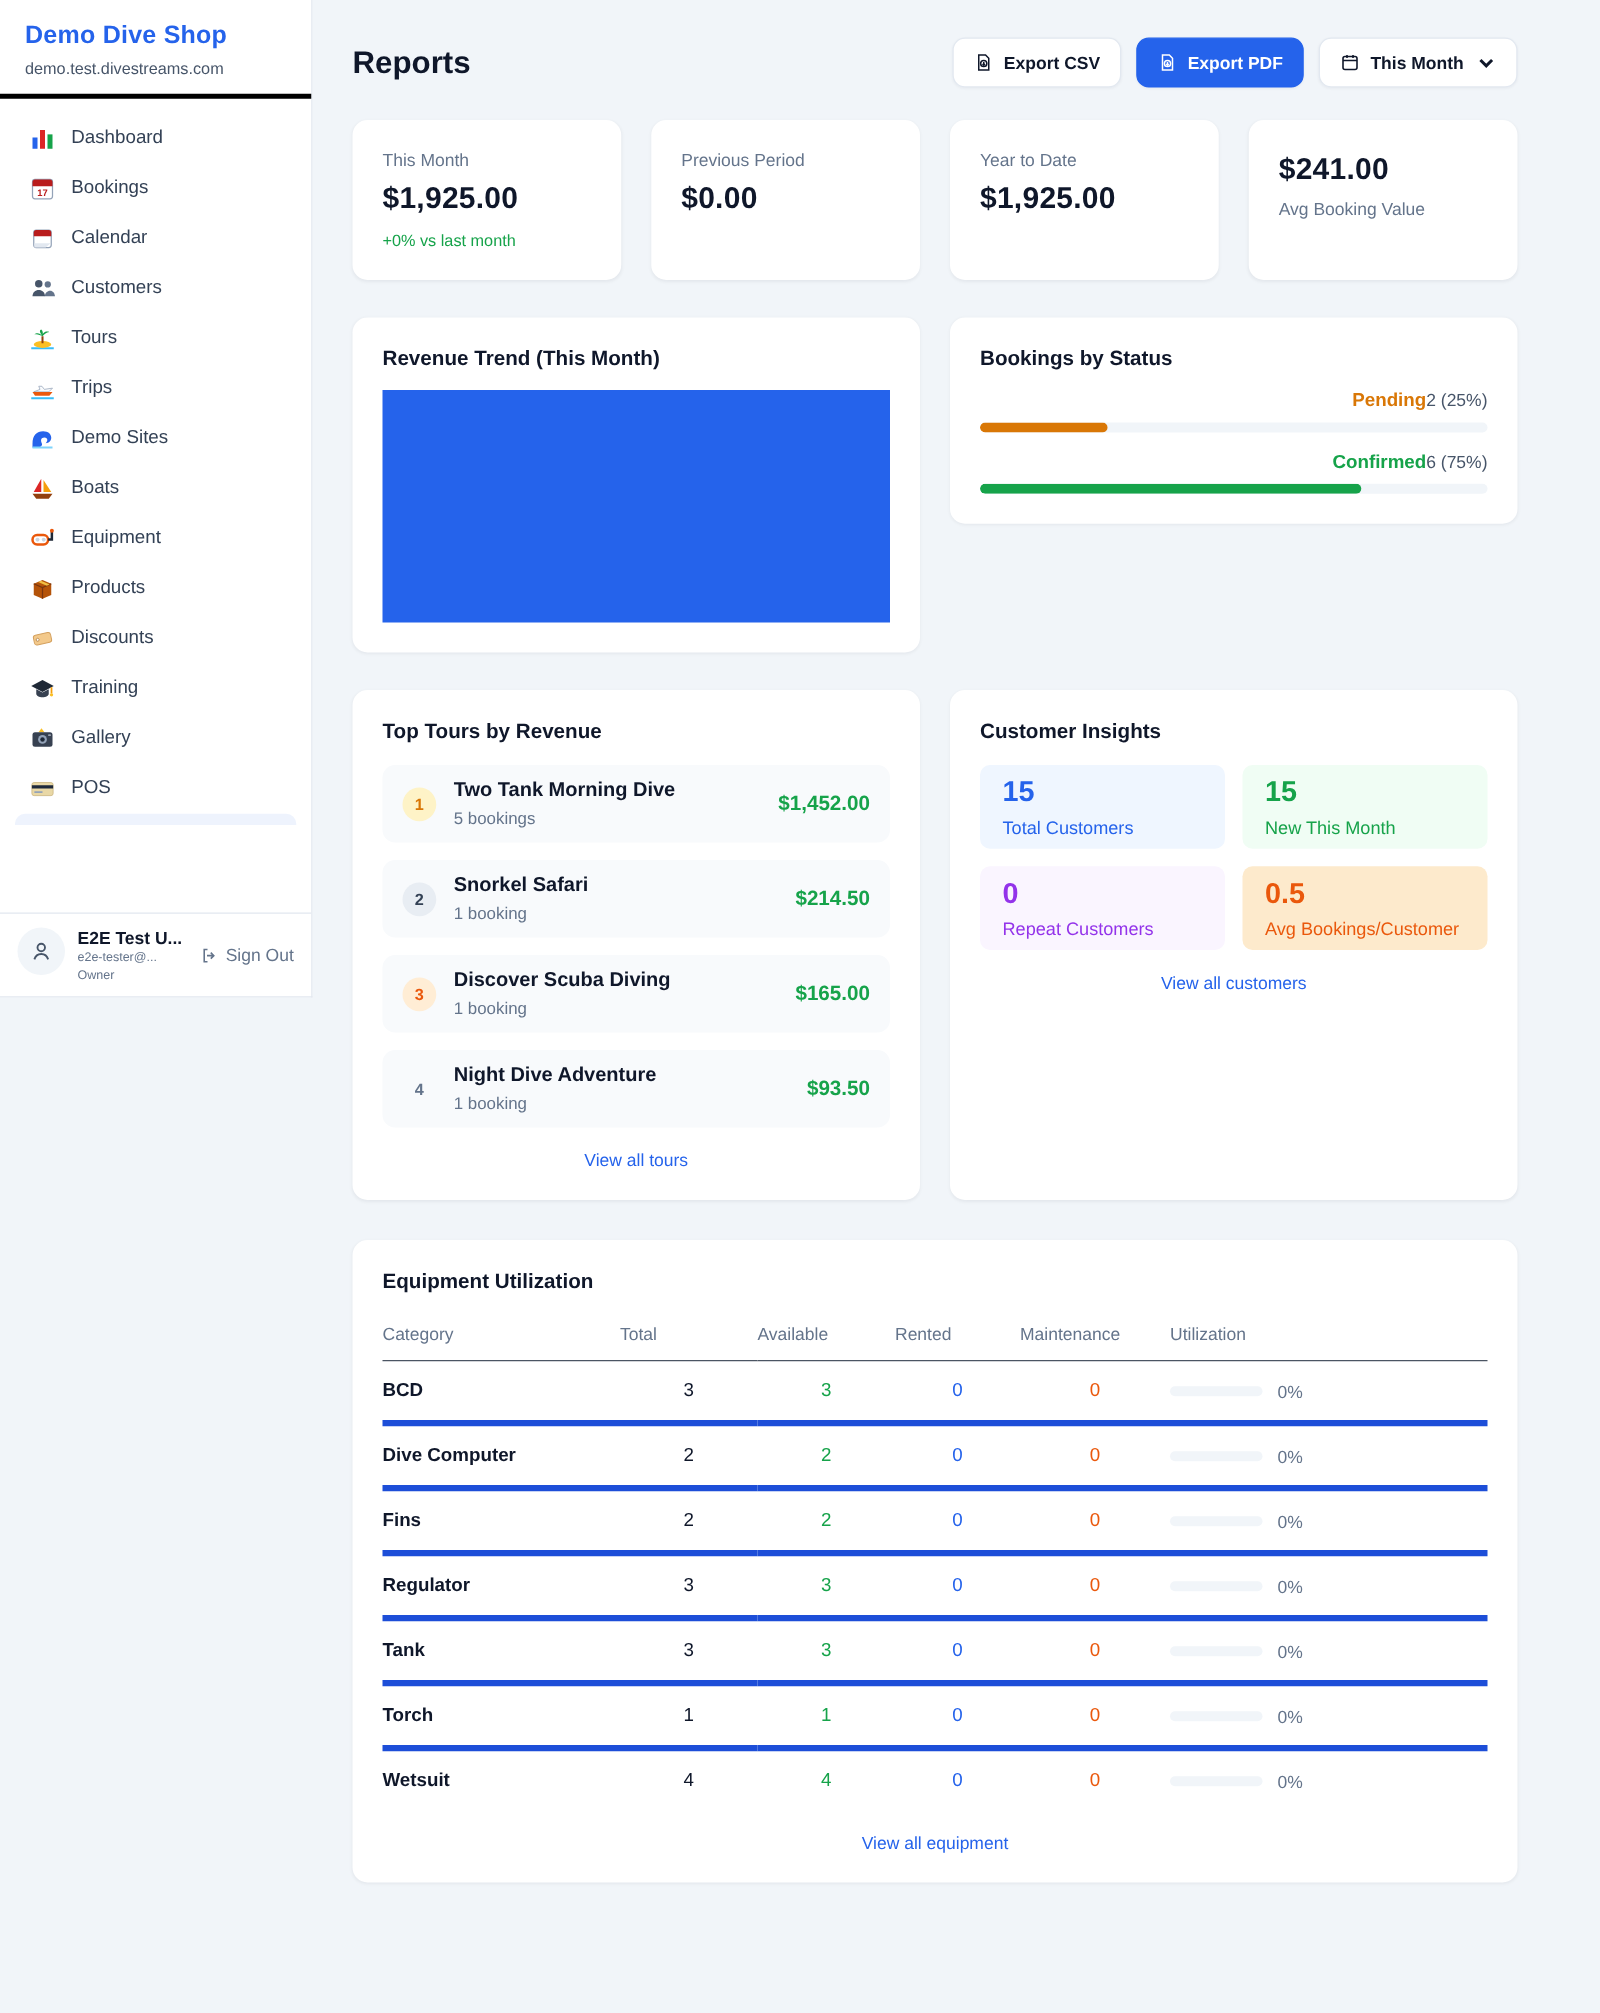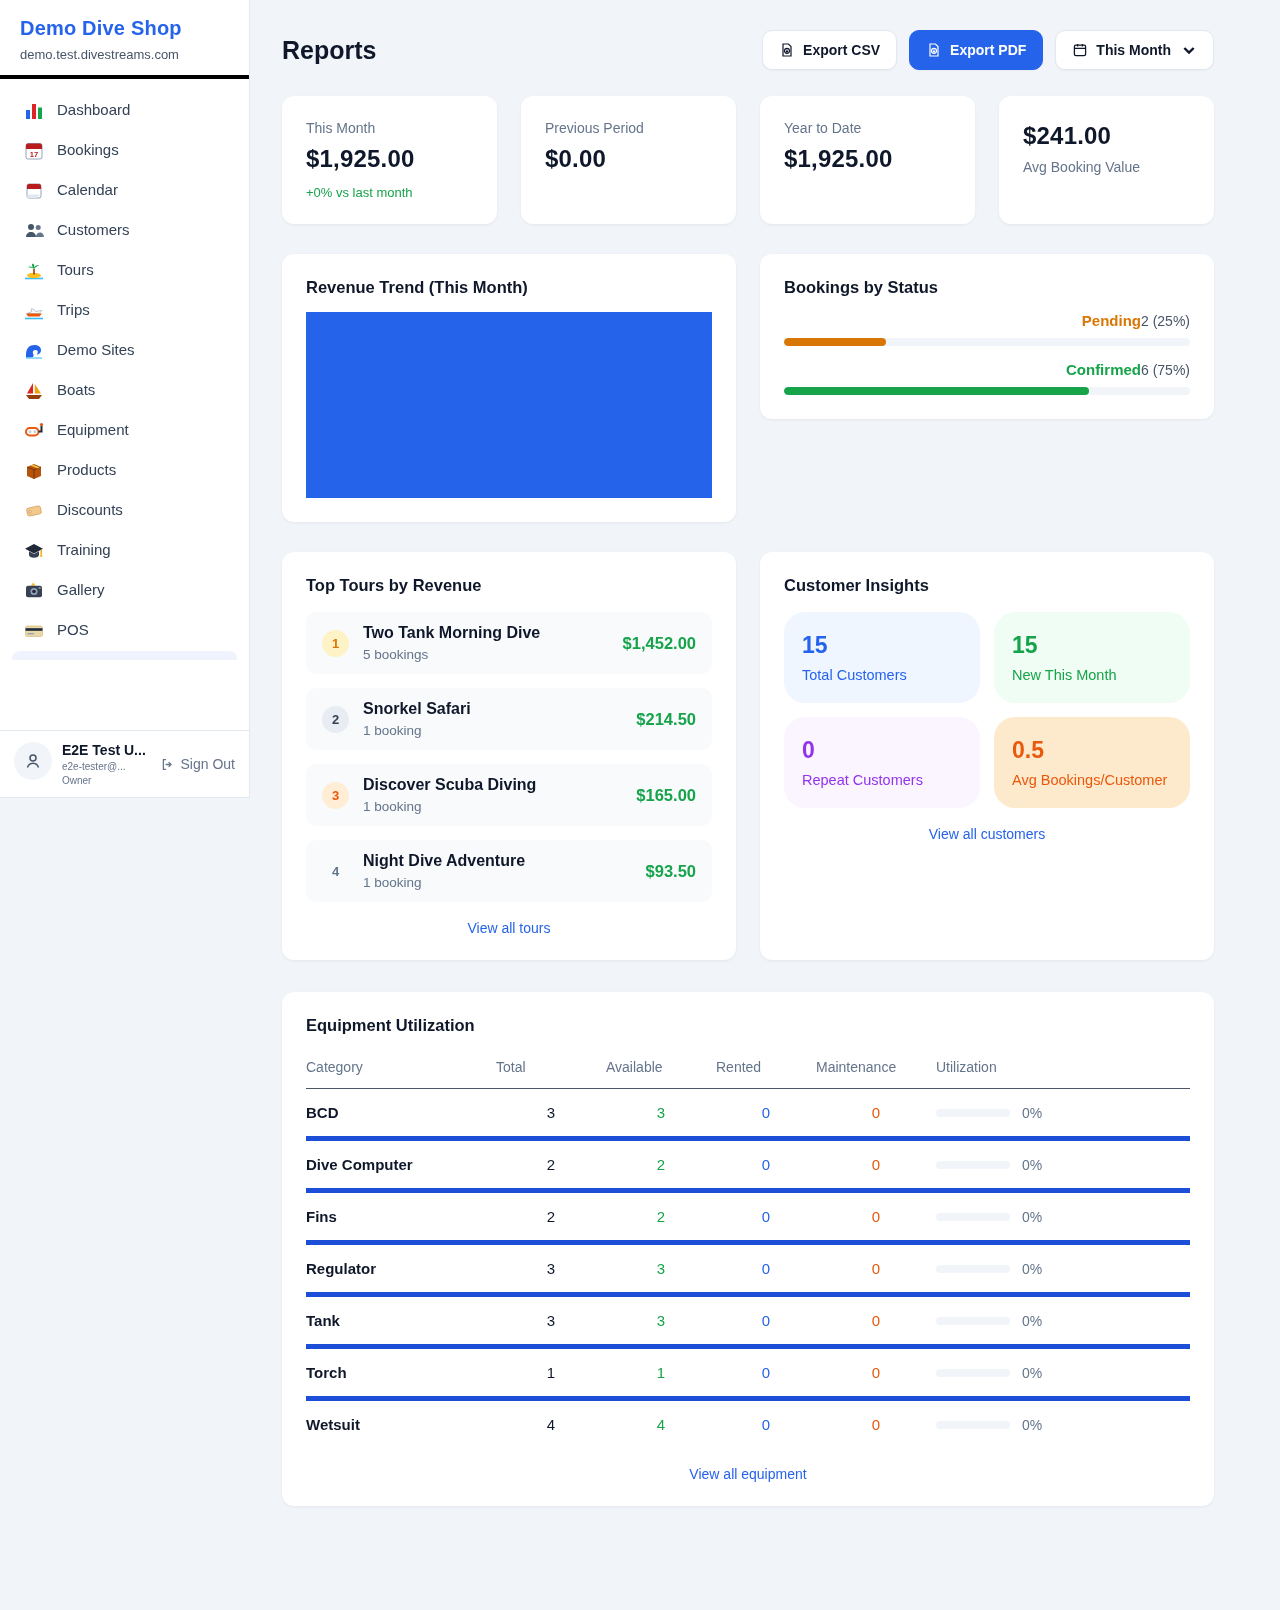--- a/index.html
+++ b/index.html
@@ -109,21 +109,21 @@
   .rank-2 { background: #e8edf3; color: #334155; }
   .rank-3 { background: #ffedd5; color: #ea580c; }
   .rank-4 { background: transparent; color: #64748b; }
   .tour-info { flex: 1; min-width: 0; }
   .tour-name { font-size: 16px; font-weight: bold; color: #0f172a; }
   .tour-sub { font-size: 13.5px; color: #64748b; margin-top: 5px; }
   .tour-amount { font-size: 16.5px; font-weight: bold; color: #16a34a; white-space: nowrap; }
   .view-all { display: block; text-align: center; margin-top: 18px; color: #2563eb; font-size: 14px; text-decoration: none; }
   
   .insights-grid { display: grid; grid-template-columns: 1fr 1fr; gap: 14px; margin-top: 17px; }
-  .insight-tile { border-radius: 21px; padding: 20px 18px; }
+  .insight-tile { border-radius: 8px; padding: 8px 18px; }
   .insight-value { font-size: 23px; font-weight: bold; }
   .insight-label { font-size: 14.5px; margin-top: 8px; }
   .tile-blue   { background: #eff6ff; } .tile-blue   .insight-value, .tile-blue .insight-label { color: #2563eb; }
   .tile-green  { background: #f0fdf4; } .tile-green  .insight-value, .tile-green .insight-label { color: #16a34a; }
   .tile-purple { background: #faf5ff; } .tile-purple .insight-value, .tile-purple .insight-label { color: #9333ea; }
   .tile-orange { background: #fdeacc; } .tile-orange .insight-value, .tile-orange .insight-label { color: #ea580c; }
   
   .equipment-card { margin-top: 32px; }
   table.equip { width: 100%; border-collapse: collapse; margin-top: 16px; }
   table.equip th {

